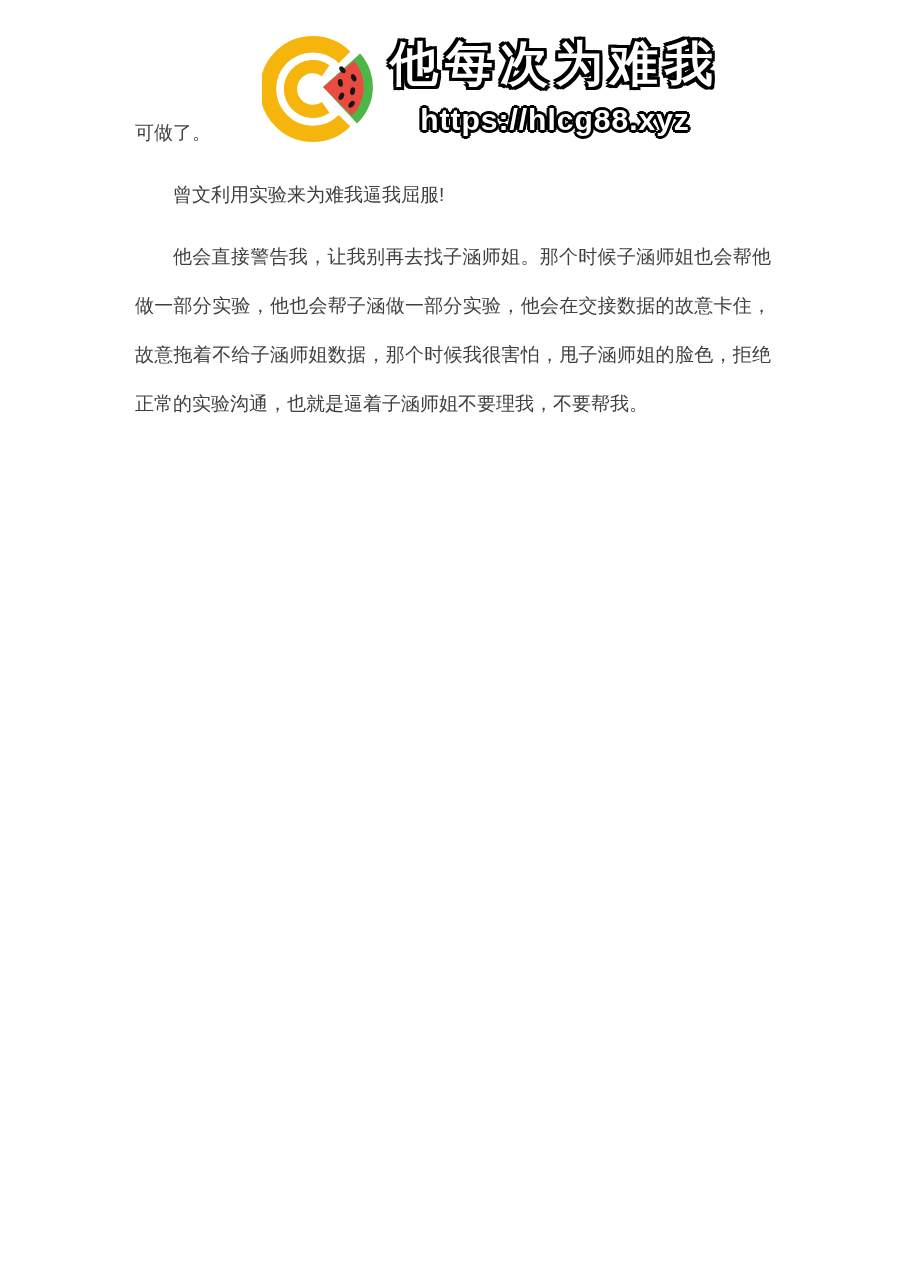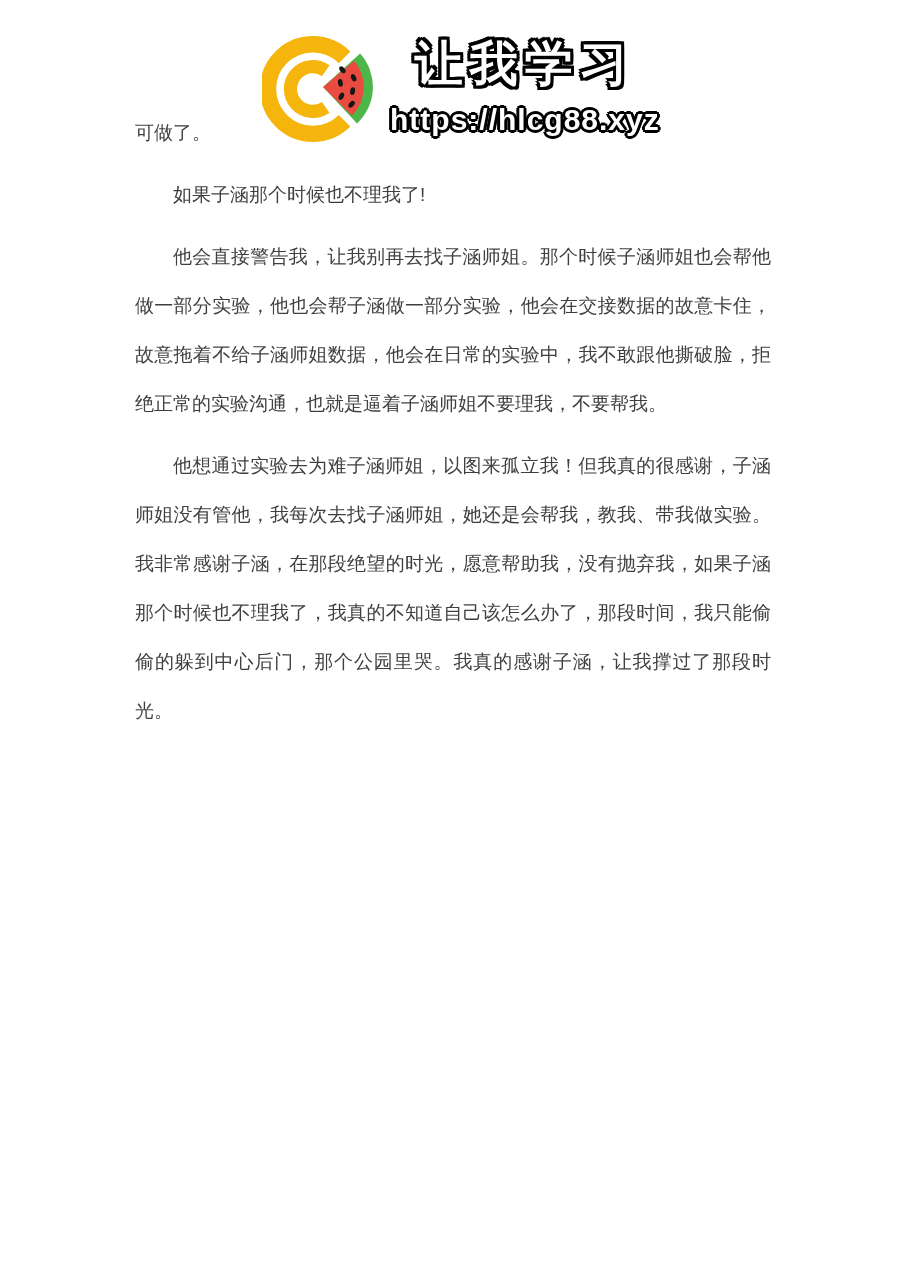--- a/index.html
+++ b/index.html
@@ -90,25 +90,24 @@
       <g fill="#161616">
         <ellipse cx="79" cy="39" rx="2.4" ry="3.8" transform="rotate(-40 79 39)"></ellipse>
         <ellipse cx="90" cy="47" rx="2.4" ry="3.8" transform="rotate(-25 90 47)"></ellipse>
         <ellipse cx="77" cy="52" rx="2.4" ry="3.8" transform="rotate(-10 77 52)"></ellipse>
         <ellipse cx="89" cy="60" rx="2.4" ry="3.8" transform="rotate(10 89 60)"></ellipse>
         <ellipse cx="78" cy="65" rx="2.4" ry="3.8" transform="rotate(25 78 65)"></ellipse>
         <ellipse cx="88" cy="73" rx="2.4" ry="3.8" transform="rotate(40 88 73)"></ellipse>
       </g>
     </svg>
     <div class="logo-text">
-      <div class="site-name">让我学习</div>
+      <div class="site-name">他每次为难我</div>
       <div class="site-url">https://hlcg88.xyz</div>
     </div>
   </div>
 
   <div class="content">
     <p class="no-indent">可做了。</p>
-    <p>如果子涵那个时候也不理我了!</p>
-    <p>他会直接警告我，让我别再去找子涵师姐。那个时候子涵师姐也会帮他做一部分实验，他也会帮子涵做一部分实验，他会在交接数据的故意卡住，故意拖着不给子涵师姐数据，他会在日常的实验中，我不敢跟他撕破脸，拒绝正常的实验沟通，也就是逼着子涵师姐不要理我，不要帮我。</p>
-    <p>他想通过实验去为难子涵师姐，以图来孤立我！但我真的很感谢，子涵师姐没有管他，我每次去找子涵师姐，她还是会帮我，教我、带我做实验。我非常感谢子涵，在那段绝望的时光，愿意帮助我，没有抛弃我，如果子涵那个时候也不理我了，我真的不知道自己该怎么办了，那段时间，我只能偷偷的躲到中心后门，那个公园里哭。我真的感谢子涵，让我撑过了那段时光。</p>
+    <p>曾文利用实验来为难我逼我屈服!</p>
+    <p>他会直接警告我，让我别再去找子涵师姐。那个时候子涵师姐也会帮他做一部分实验，他也会帮子涵做一部分实验，他会在交接数据的故意卡住，故意拖着不给子涵师姐数据，那个时候我很害怕，甩子涵师姐的脸色，拒绝正常的实验沟通，也就是逼着子涵师姐不要理我，不要帮我。</p>
   </div>
 
 </div>
 
 </body></html>

